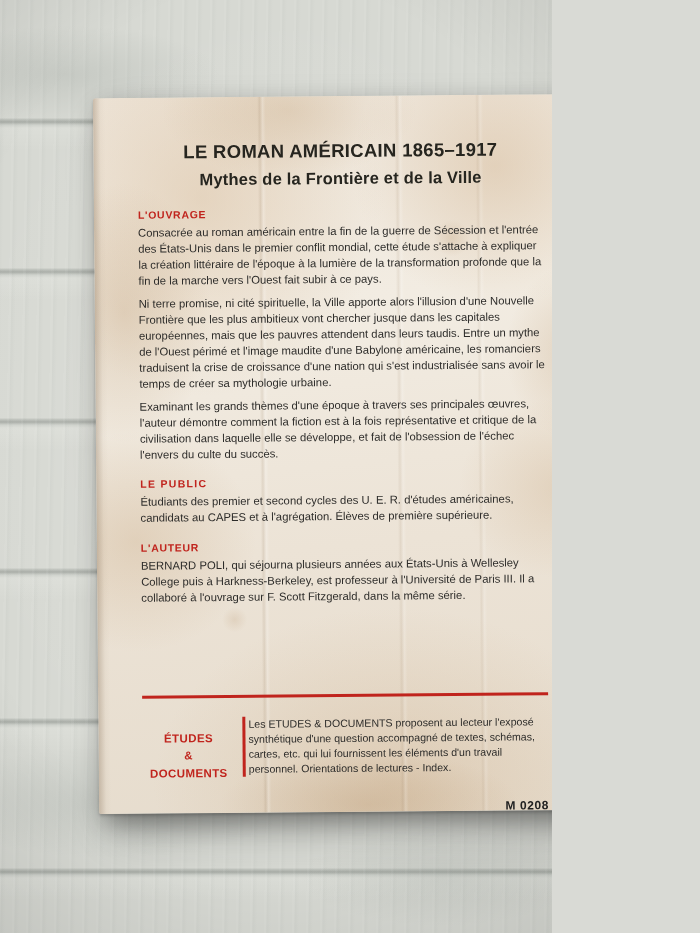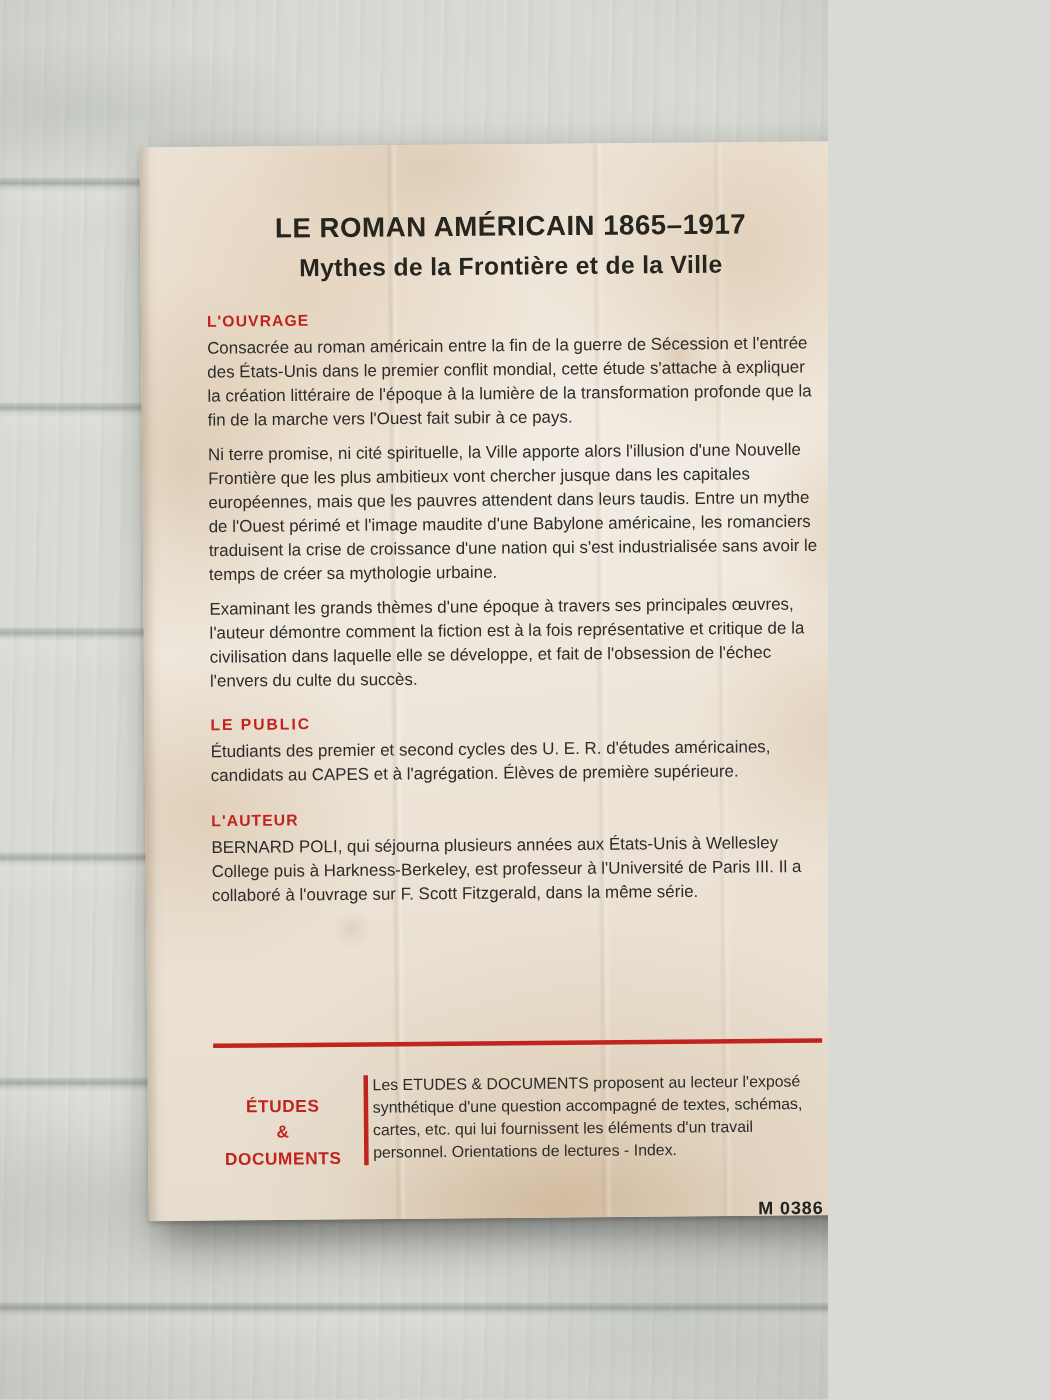--- a/index.html
+++ b/index.html
@@ -251,18 +251,18 @@
     <div id="bottom">
       <div class="rule"></div>
       <div id="bottom-row">
         <div id="ed-divider"></div>
         <div id="ed-badge">
           <div>ÉTUDES</div>
           <div>&amp;</div>
           <div>DOCUMENTS</div>
         </div>
         <div id="ed-text">Les ETUDES &amp; DOCUMENTS proposent au lecteur l'exposé synthétique d'une question accompagné de textes, schémas, cartes, etc. qui lui fournissent les éléments d'un travail personnel. Orientations de lectures - Index.</div>
-        <div id="ref-code">M 0386</div>
+        <div id="ref-code">M 0208</div>
       </div>
     </div>
 
   </div>
 </div>
 
 </body></html>

